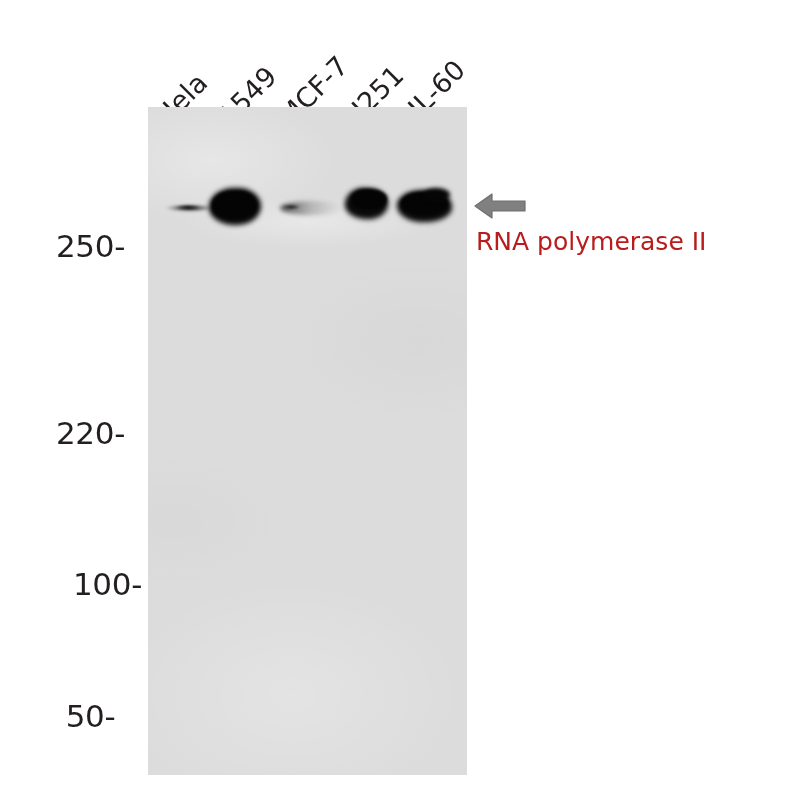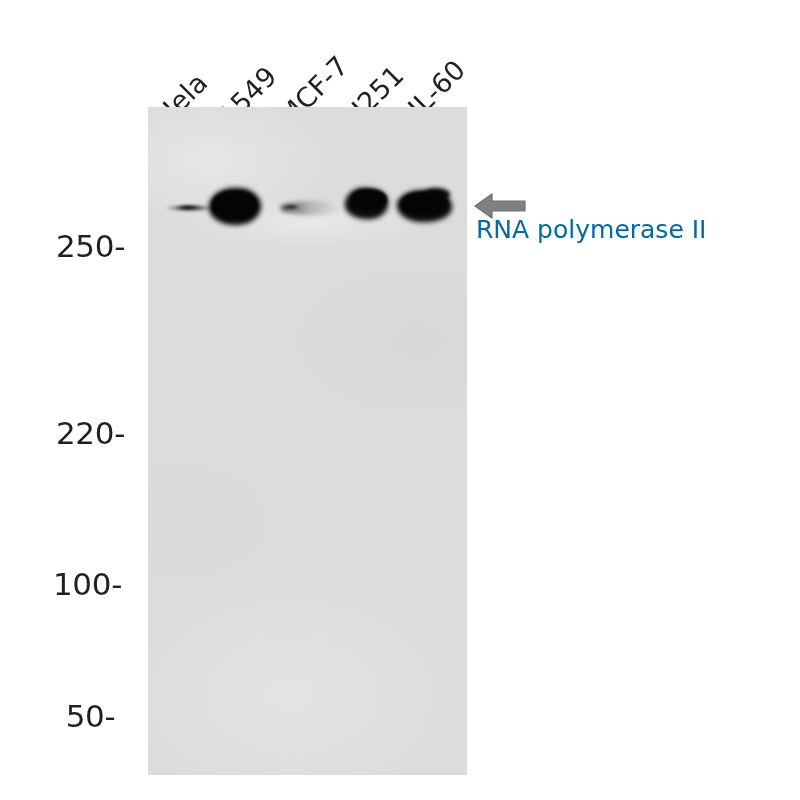--- a/index.html
+++ b/index.html
@@ -85,44 +85,44 @@
   #annotation-arrow {
     position: absolute;
     left: 473px;
     top: 190px;
     width: 54px;
     height: 32px;
   }
   #annotation-text {
     position: absolute;
     left: 476px;
-    top: 214px;
+    top: 226px;
     width: 310px;
     font-family: "DejaVu Sans", sans-serif;
     font-size: 25px;
     line-height: 31px;
-    color: #0369a1;
+    color: #b91c1c;
     white-space: nowrap;
   }
   .ann-line { display: block; }
 </style>
 </head>
 <body>
 
 <div id="figure">
 
   <div class="lane-label" style="left:170px; top:101px;">Hela</div>
   <div class="lane-label" style="left:233px; top:101px;">A549</div>
   <div class="lane-label" style="left:294px; top:101px;">MCF-7</div>
   <div class="lane-label" style="left:359px; top:101px;">U251</div>
   <div class="lane-label" style="left:415px; top:101px;">HL-60</div>
 
   <div class="mw-marker" style="left:40px; top:188px; width:101px;">250-</div>
   <div class="mw-marker" style="left:40px; top:375px; width:101px;">220-</div>
-  <div class="mw-marker" style="left:37px; top:526px; width:101px;">100-</div>
+  <div class="mw-marker" style="left:57px; top:526px; width:101px;">100-</div>
   <div class="mw-marker" style="left:40px; top:658px; width:101px;">50-</div>
 
   <div id="blot-panel">
     <div id="blot-noise"></div>
     <div id="band-halo"></div>
 
     <div class="band" style="left:8px; top:93px; width:58px; height:16px;
                 background: radial-gradient(ellipse 29px 4.5px at 58% 50%, rgba(20,18,18,.90), rgba(20,18,18,.55) 42%, rgba(20,18,18,.18) 68%, rgba(20,18,18,0) 86%);
                 filter: blur(1.6px);"></div>
     <div class="band" style="left:26px; top:96px; width:28px; height:9px;

